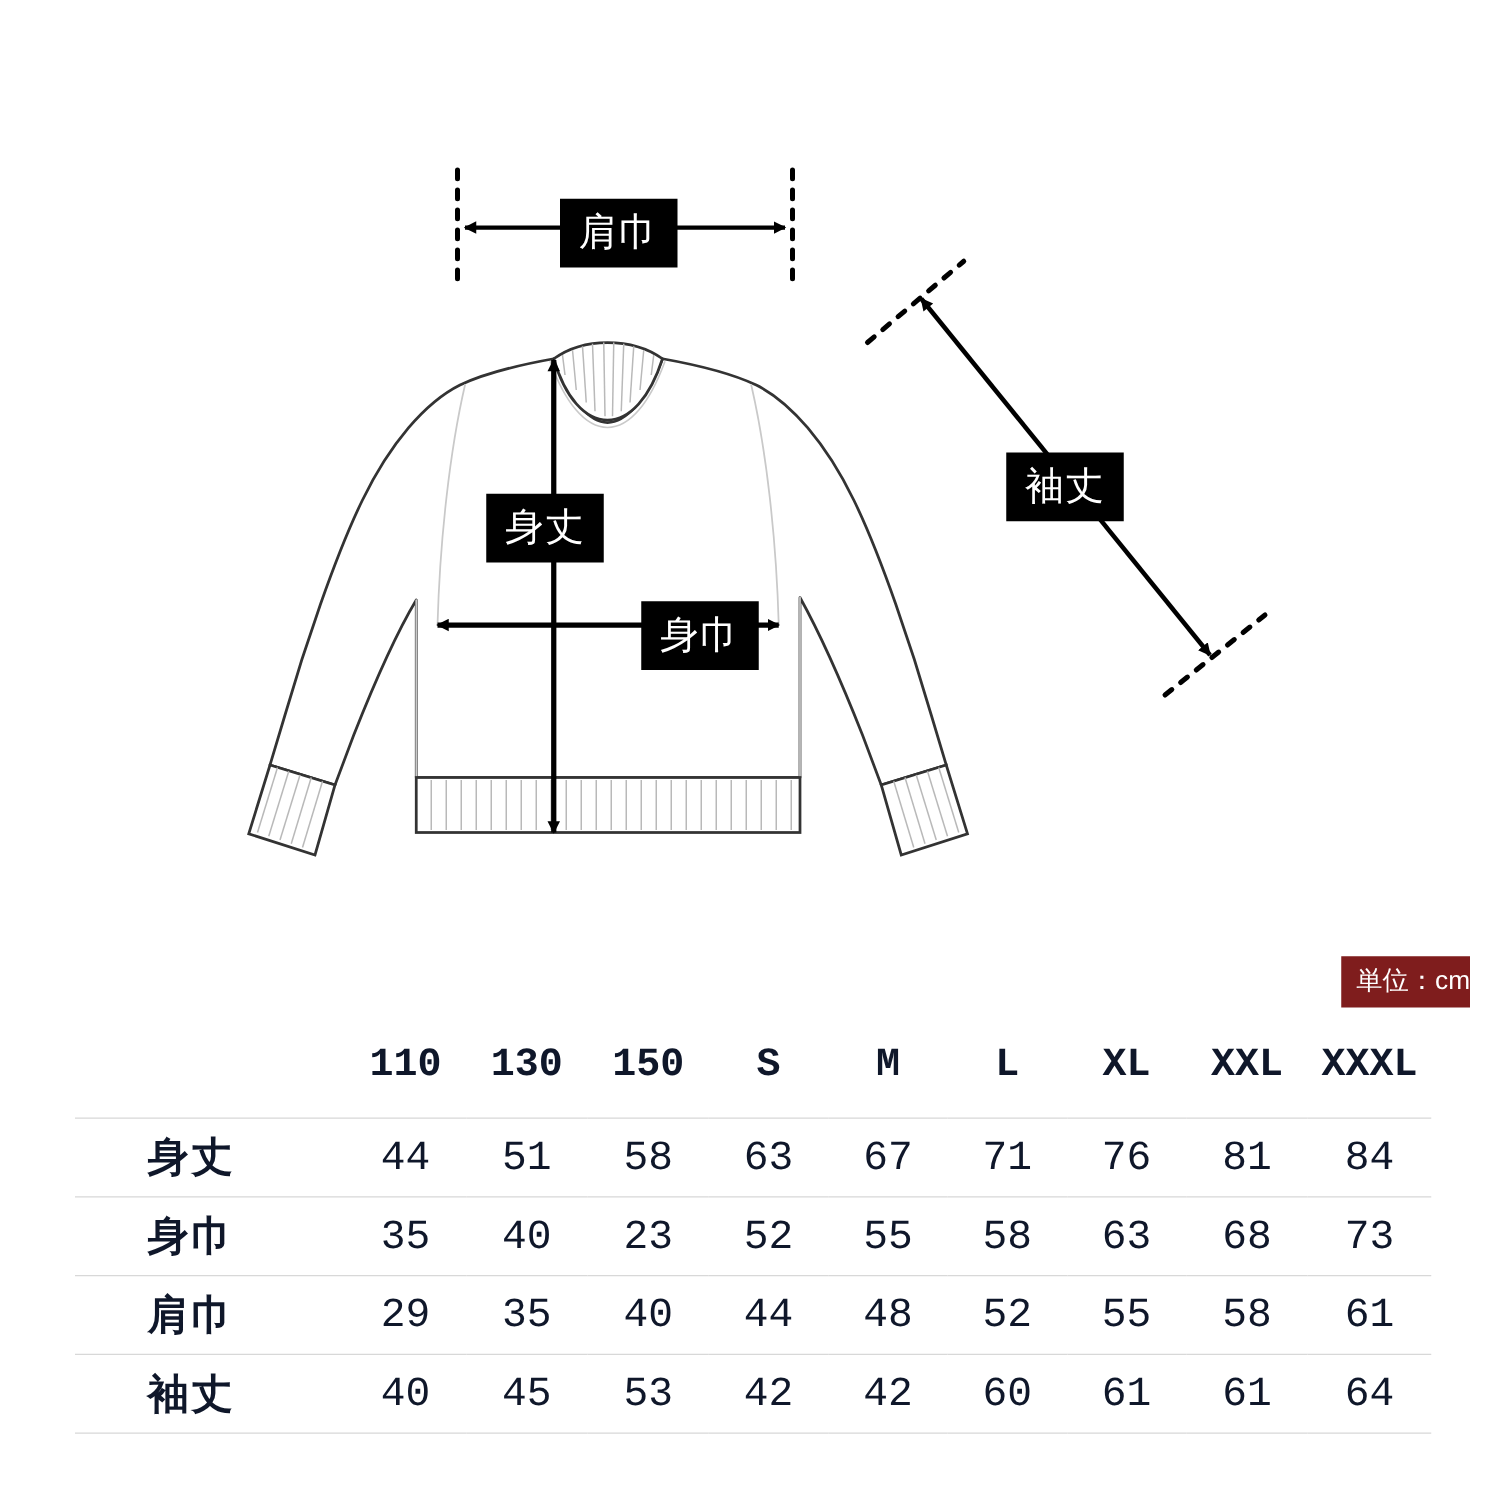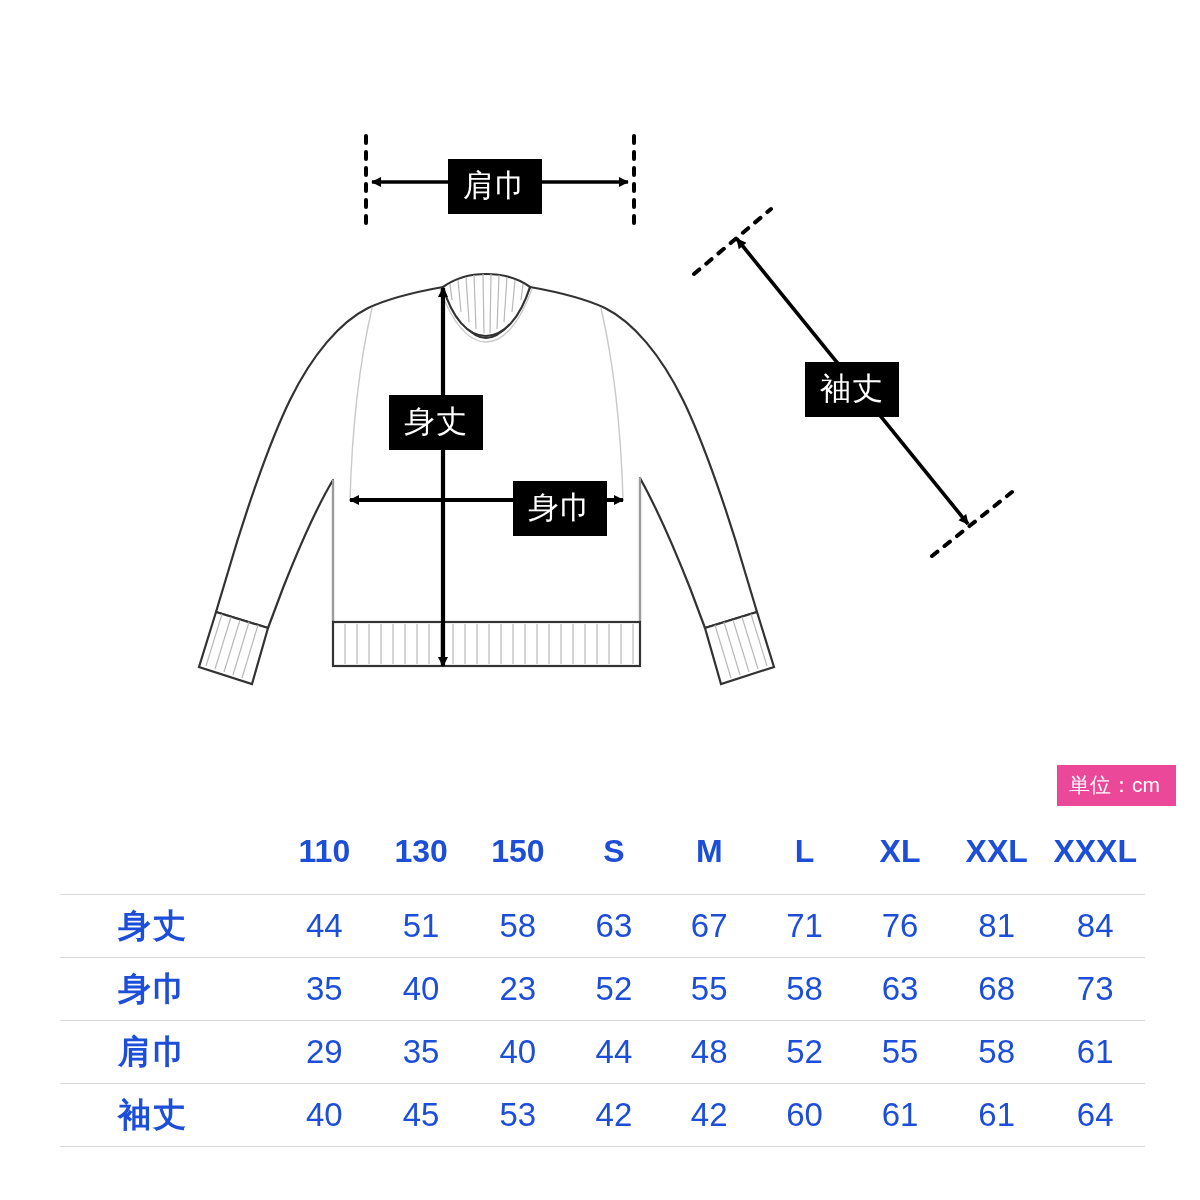--- a/index.html
+++ b/index.html
@@ -42,43 +42,44 @@
   #label-katahaba { left: 448px; top: 159px; }
   #label-mitake   { left: 389px; top: 395px; }
   #label-mihaba   { left: 513px; top: 481px; }
   #label-sodetake { left: 805px; top: 362px; }
 
   
   #unit-badge {
     position: absolute;
     right: 24px;
     top: 765px;
-    background: #ec4899;
+    background: #7f1d1d;
     color: #ffffff;
     font-size: 21px;
     line-height: 1;
-    padding: 9px 16px 11px 12px;
+    padding: 9px 0 11px 12px;
     white-space: nowrap;
   }
 
   
   #size-table {
     position: absolute;
     left: 60px;
     top: 820px;
     width: 1085px;
     border-collapse: collapse;
     font-size: 33px;
   }
   #size-table th, #size-table td {
     text-align: center;
     padding: 0;
     height: 62px;
     font-weight: normal;
-    color: #1d4ed8;
+    color: #0f172a;
+    font-family: Liberation Mono, monospace;
   }
   #size-table thead th {
     font-weight: bold;
     font-size: 32px;
     padding-bottom: 12px;
   }
   #size-table tbody tr {
     border-top: 1px solid #d8d8d8;
   }
   #size-table tbody tr:last-child {

